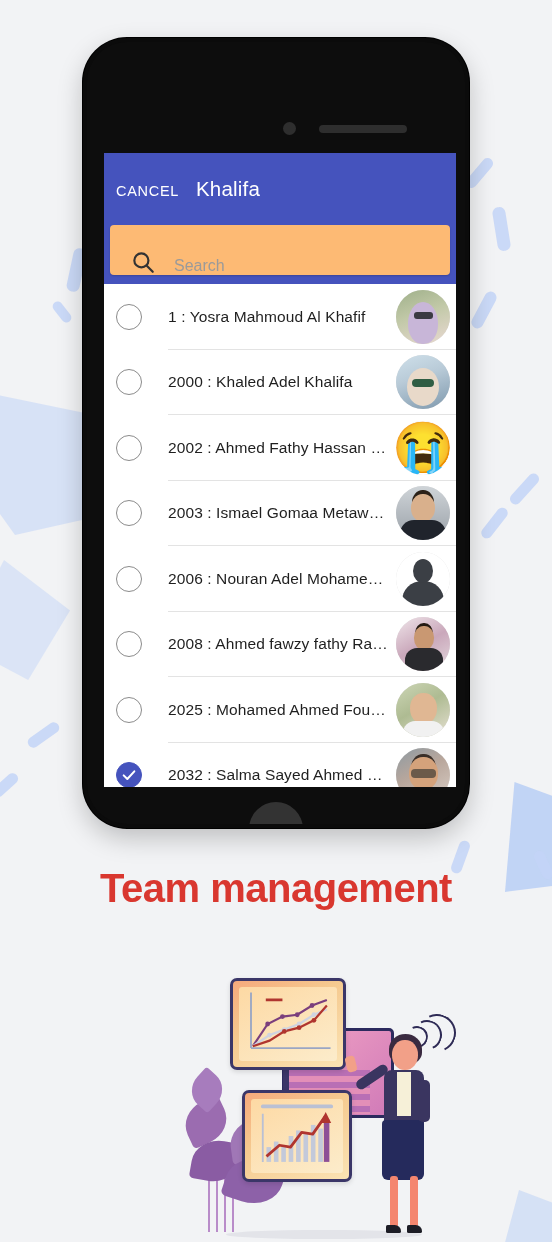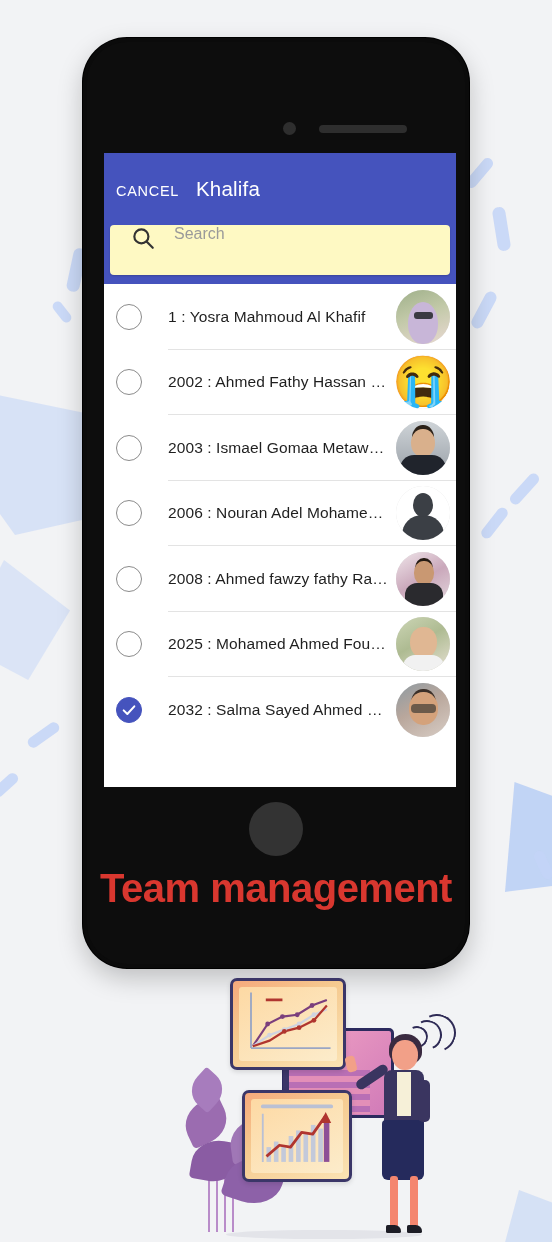--- a/index.html
+++ b/index.html
@@ -18,21 +18,21 @@
   .deco.poly2 { left:-40px; top:560px; width:110px; height:120px; background:#ccdaf6;
     clip-path:polygon(40% 0%, 100% 42%, 62% 100%, 0% 70%); opacity:.6; }
   .deco.poly3 { left:486px; top:782px; width:95px; height:110px; background:#b9cef4;
     clip-path:polygon(30% 0%, 100% 22%, 92% 92%, 20% 100%); opacity:.85; }
   .deco.poly4 { left:505px; top:1190px; width:70px; height:70px; background:#c9d8f5;
     clip-path:polygon(20% 0%, 100% 30%, 80% 100%, 0% 75%); opacity:.7; }
   .dash { position:absolute; background:#c3d4f7; border-radius:6px; opacity:.85; }
 
   
   #phone {
-    position:absolute; left:83px; top:38px; width:386px; height:930px;
+    position:absolute; left:83px; top:38px; width:386px; height:790px;
     background:#0b0b0b; border-radius:44px;
     box-shadow:0 0 0 1px #000, 0 10px 26px rgba(0,0,0,.22);
   }
   #phone-inner {
     position:absolute; left:4px; top:4px; right:4px; bottom:4px;
     background:#0d0d0d; border-radius:40px; overflow:hidden;
   }
   .cam { position:absolute; left:196px; top:80px; width:13px; height:13px;
          border-radius:50%; background:#2e2e2e; }
   .speaker { position:absolute; left:232px; top:83px; width:88px; height:8px;
@@ -49,22 +49,22 @@
   #cancel-btn {
     position:absolute; left:12px; top:30px;
     color:#ffffff; font-size:14.5px; letter-spacing:.7px; font-weight:400;
   }
   #appbar-title {
     position:absolute; left:92px; top:24px;
     color:#ffffff; font-size:20.5px; font-weight:400; letter-spacing:.2px;
   }
   #searchwrap { height:59px; background:#4553bd; padding:0 6px 9px 6px; }
   #searchbar {
-    height:50px; background:#fef9c3; border-radius:4px;
-    display:flex; align-items:flex-start; padding:0 10px;
+    height:50px; background:#fdba74; border-radius:4px;
+    display:flex; align-items:flex-end; padding:0 10px;
     box-shadow:0 1px 2px rgba(0,0,0,.18);
   }
   #search-icon { width:26px; height:26px; flex:0 0 26px; margin-left:10px; color:#333; }
   #search-input {
     flex:1; border:0; outline:0; background:transparent;
     font-family:"Liberation Sans", sans-serif;
     font-size:16px; color:#2b2b2b; margin-left:18px;
   }
   #search-input::placeholder { color:#9a9a9a; }
 
@@ -225,20 +225,28 @@
 
           <div class="row">
             <div class="radio"></div>
             <div class="row-label">1 : Yosra Mahmoud Al Khafif</div>
             <div class="avatar">
                 <div class="av-photo a1"></div>
               </div>
             <div class="divider"></div>
           </div>
 
+          <div class="row">
+            <div class="radio"></div>
+            <div class="row-label">2000 : Khaled Adel Khalifa</div>
+            <div class="avatar">
+                <div class="av-photo a2"></div>
+              </div>
+            <div class="divider"></div>
+          </div>
 
           <div class="row">
             <div class="radio"></div>
             <div class="row-label">2002 : Ahmed Fathy Hassan O...</div>
             <div class="avatar">
                 <div class="a3-emoji">😭</div>
               </div>
             <div class="divider"></div>
           </div>
 

